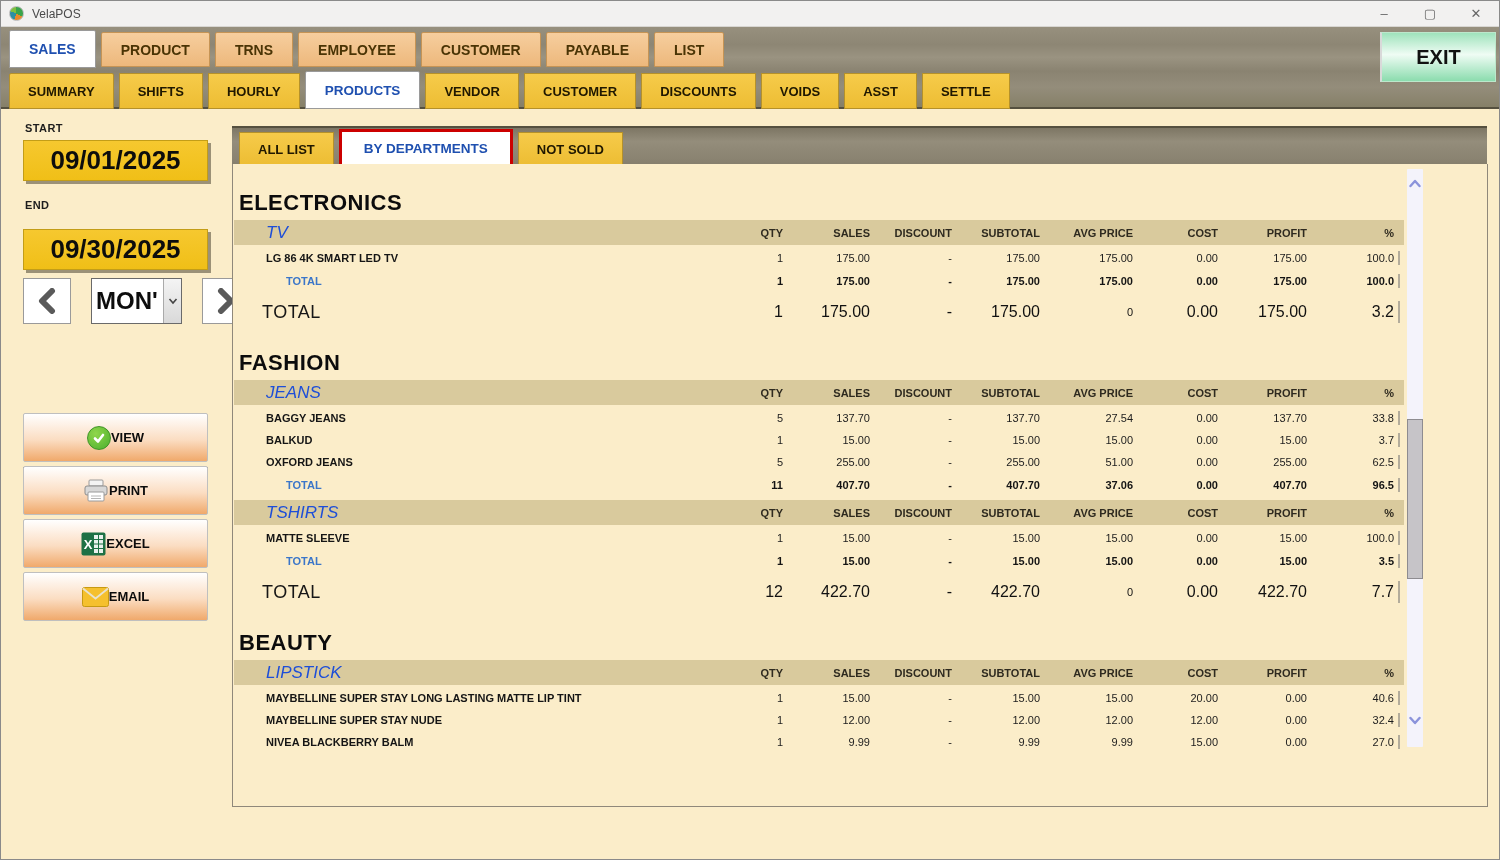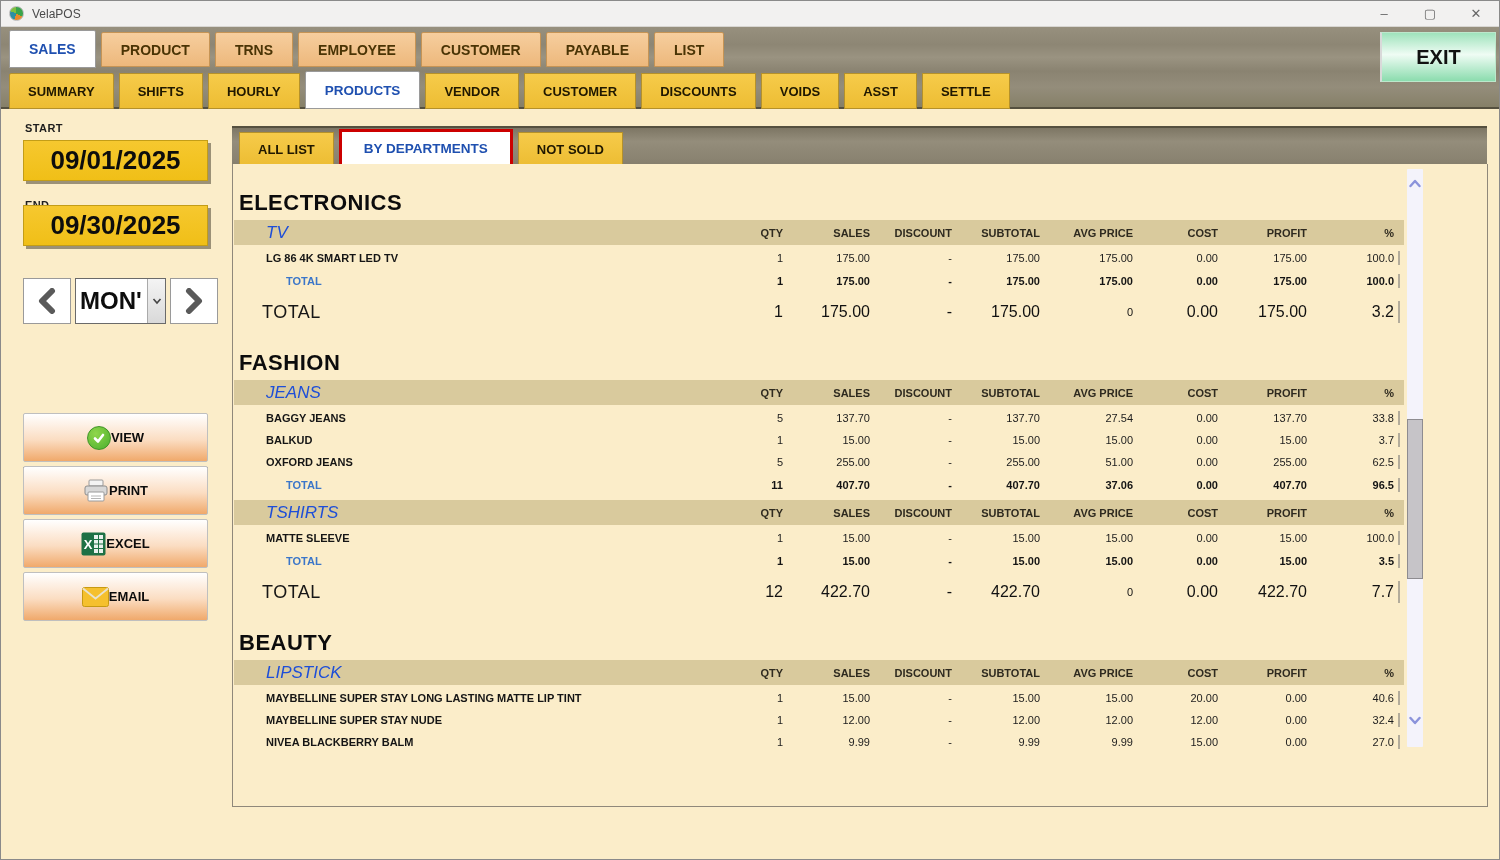--- a/index.html
+++ b/index.html
@@ -60,21 +60,21 @@
   
   .sidebar { position:absolute; left:0; top:108px; width:231px; height:752px; }
   .side-label { position:absolute; left:24px; font-size:11px; font-weight:bold; color:#1d1d1d; letter-spacing:.4px; }
   .date-btn {
     position:absolute; left:22px; width:185px; height:41px;
     background:linear-gradient(180deg,#F6C82F,#F0BF17);
     border:1px solid #C39D17; box-shadow:3px 3px 0 #9b9177;
     display:flex; align-items:center; justify-content:center;
     font-size:26px; font-weight:bold; color:#0d0d0d; cursor:pointer;
   }
-  .nav-row { position:absolute; left:22px; top:169px; display:flex; gap:4px; align-items:stretch; height:46px; }
+  .nav-row { position:absolute; left:22px; top:169px; display:flex; gap:20px; align-items:stretch; height:46px; }
   .nav-arrow {
     width:48px; background:#fff; border:1px solid #9a9a9a;
     display:flex; align-items:center; justify-content:center; cursor:pointer;
   }
   .combo {
     background:#fff; border:1px solid #6a6a6a; display:flex; align-items:center; cursor:pointer;
   }
   .combo .combo-text { font-weight:bold; color:#0d0d0d; overflow:hidden; white-space:nowrap; }
   .combo .combo-drop {
     margin-left:auto; width:18px; align-self:stretch;
@@ -196,21 +196,21 @@
     <div class="subtab">ASST</div>
     <div class="subtab">SETTLE</div>
   </div>
   <div class="exit-btn">EXIT</div>
 </div>
 
 <div class="sidebar">
   <span class="side-label" style="top:13px;">START</span>
   <div class="date-btn" style="top:31px;">09/01/2025</div>
   <span class="side-label" style="top:90px;">END</span>
-  <div class="date-btn" style="top:96px;">09/30/2025</div>
+  <div class="date-btn" style="top:120px;">09/30/2025</div>
 
   <div class="nav-row">
     <div class="nav-arrow">
       <svg class="chev" style="width:20px;height:26px;" viewBox="0 0 20 26">
         <polyline points="15,3 5,13 15,23" fill="none" stroke="#5a5a5a" stroke-width="6" stroke-linecap="round" stroke-linejoin="round"></polyline>
       </svg>
     </div>
     <div class="combo period-combo">
       <span class="combo-text">MON'</span>
       <span class="combo-drop">

